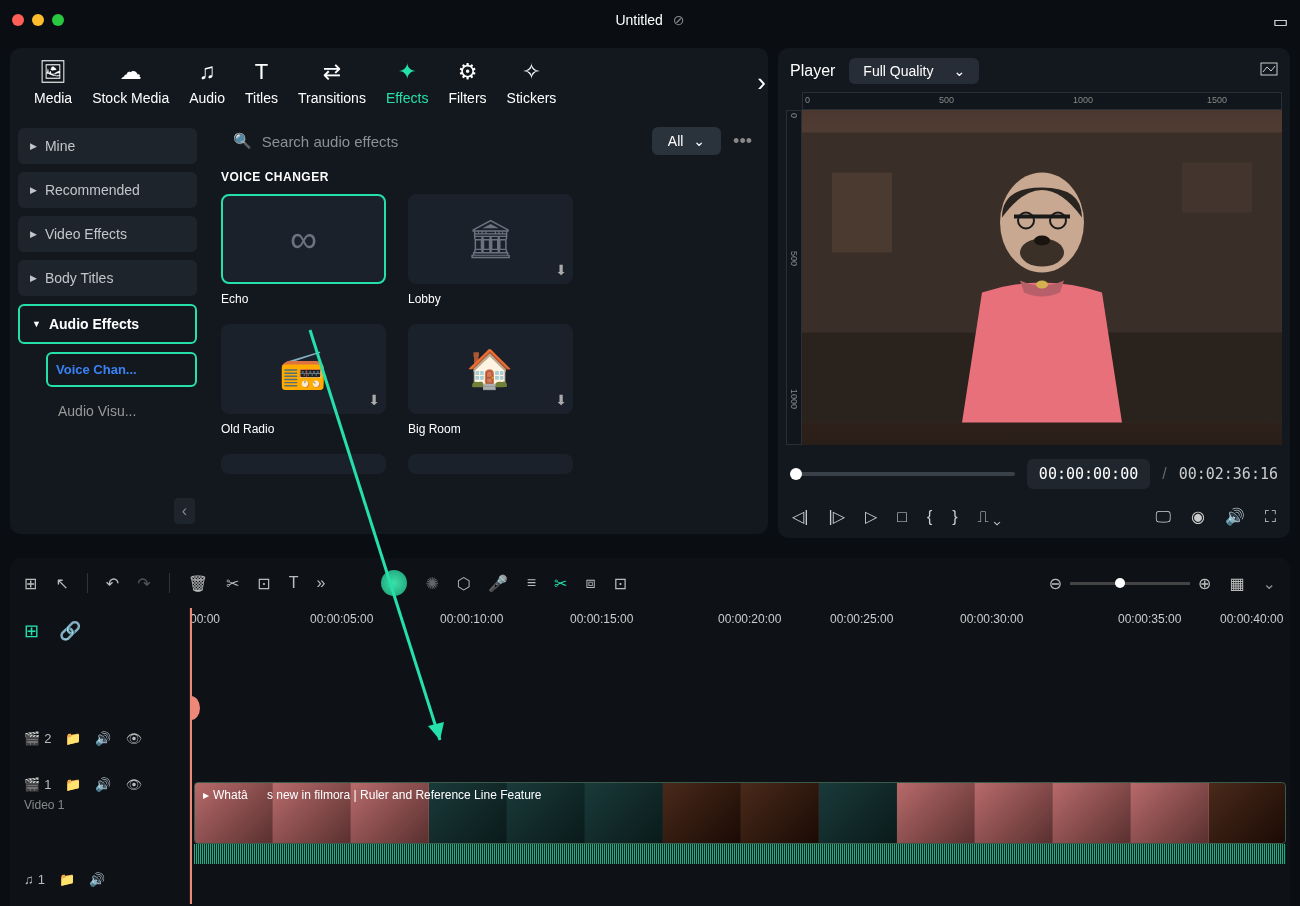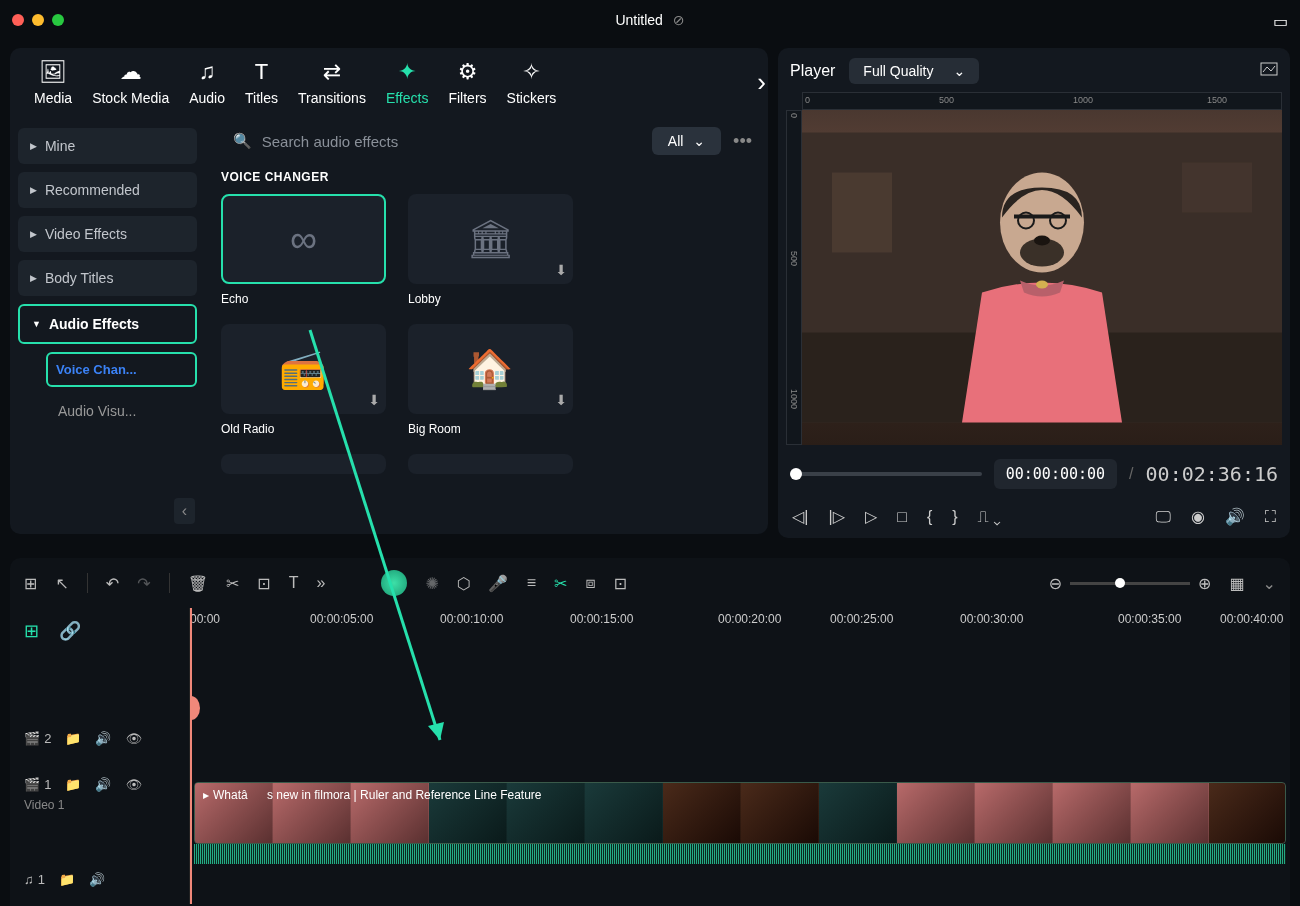--- a/index.html
+++ b/index.html
@@ -44,21 +44,21 @@
 .preview-wrap{display:flex;flex:1}
 .ruler-v{width:16px;background:#11161c;position:relative;font-size:9px;color:#888;border:1px solid #2a2f36}
 .ruler-v span{position:absolute;left:2px;writing-mode:vertical-rl}
 .preview{flex:1;background:linear-gradient(180deg,#4a3830 0%,#6b4a3d 30%,#3a2a22 70%,#2a1e18 100%);position:relative;overflow:hidden}
 .preview svg{width:100%;height:100%}
 .scrub{display:flex;align-items:center;gap:12px;padding:14px 4px}
 .scrub-bar{flex:1;height:4px;background:#3a4048;border-radius:2px;position:relative}
 .scrub-dot{width:12px;height:12px;background:#fff;border-radius:50%;position:absolute;left:0;top:-4px}
 .time-box{background:#20262e;padding:6px 12px;border-radius:6px;font-size:15px;font-family:monospace}
 .slash{color:#666}
-.dur{font-family:monospace;font-size:20px;color:#ccc}
+.dur{font-family:monospace;font-size:15px;color:#ccc}
 .play-bar{display:flex;align-items:center;gap:20px;padding:4px 6px;color:#ccc}
 .play-bar span{cursor:pointer}
 .timeline-panel{position:absolute;top:558px;left:10px;right:10px;bottom:0;background:#0e1217;border-radius:10px 10px 0 0}
 .tl-toolbar{height:50px;display:flex;align-items:center;gap:18px;padding:0 14px;color:#bbb}
 .tl-toolbar .sep{width:1px;height:20px;background:#333}
 .tl-toolbar .ai{width:26px;height:26px;background:radial-gradient(#3de0a8,#1a9a72);border-radius:50%}
 .tl-toolbar .cut{color:#26e0ac}
 .zoom-bar{display:flex;align-items:center;gap:8px}
 .zoom-slider{width:120px;height:3px;background:#444;position:relative}
 .zoom-slider .z-dot{width:10px;height:10px;background:#fff;border-radius:50%;position:absolute;left:45px;top:-4px}

